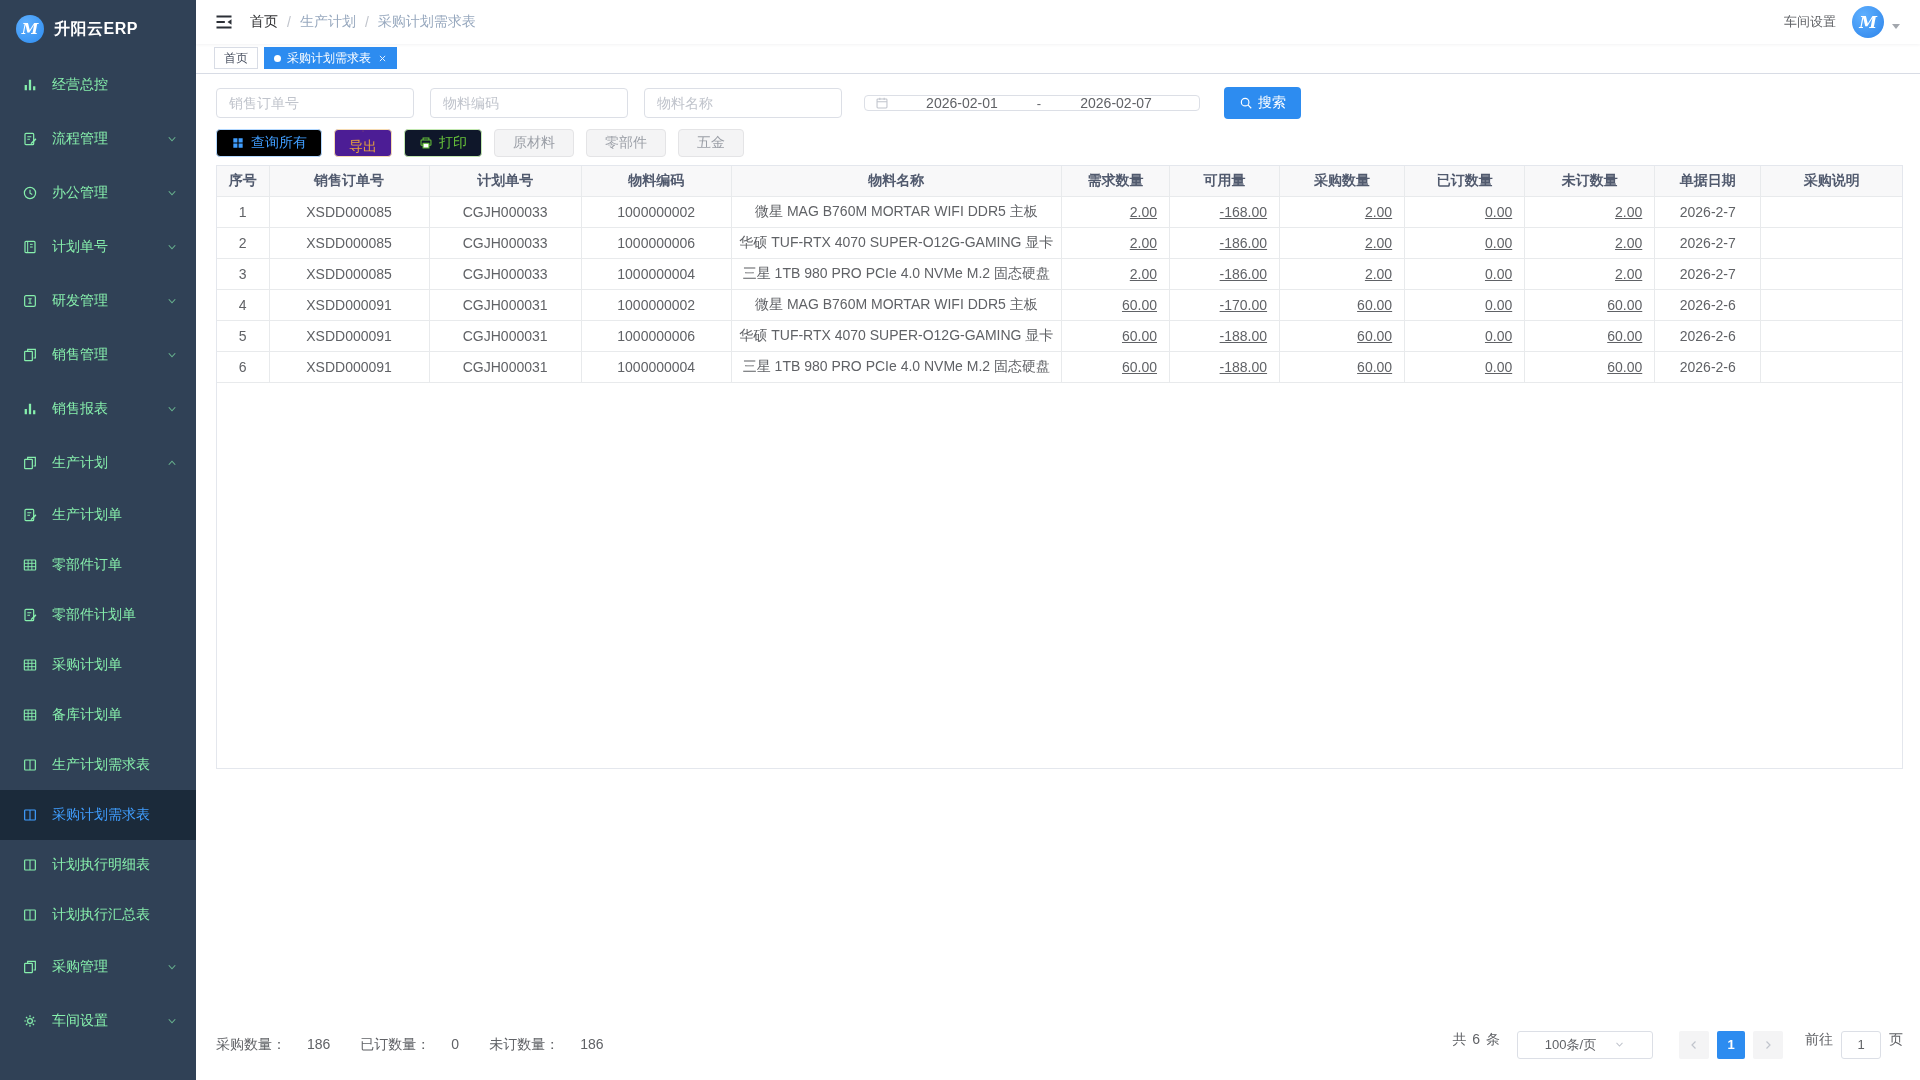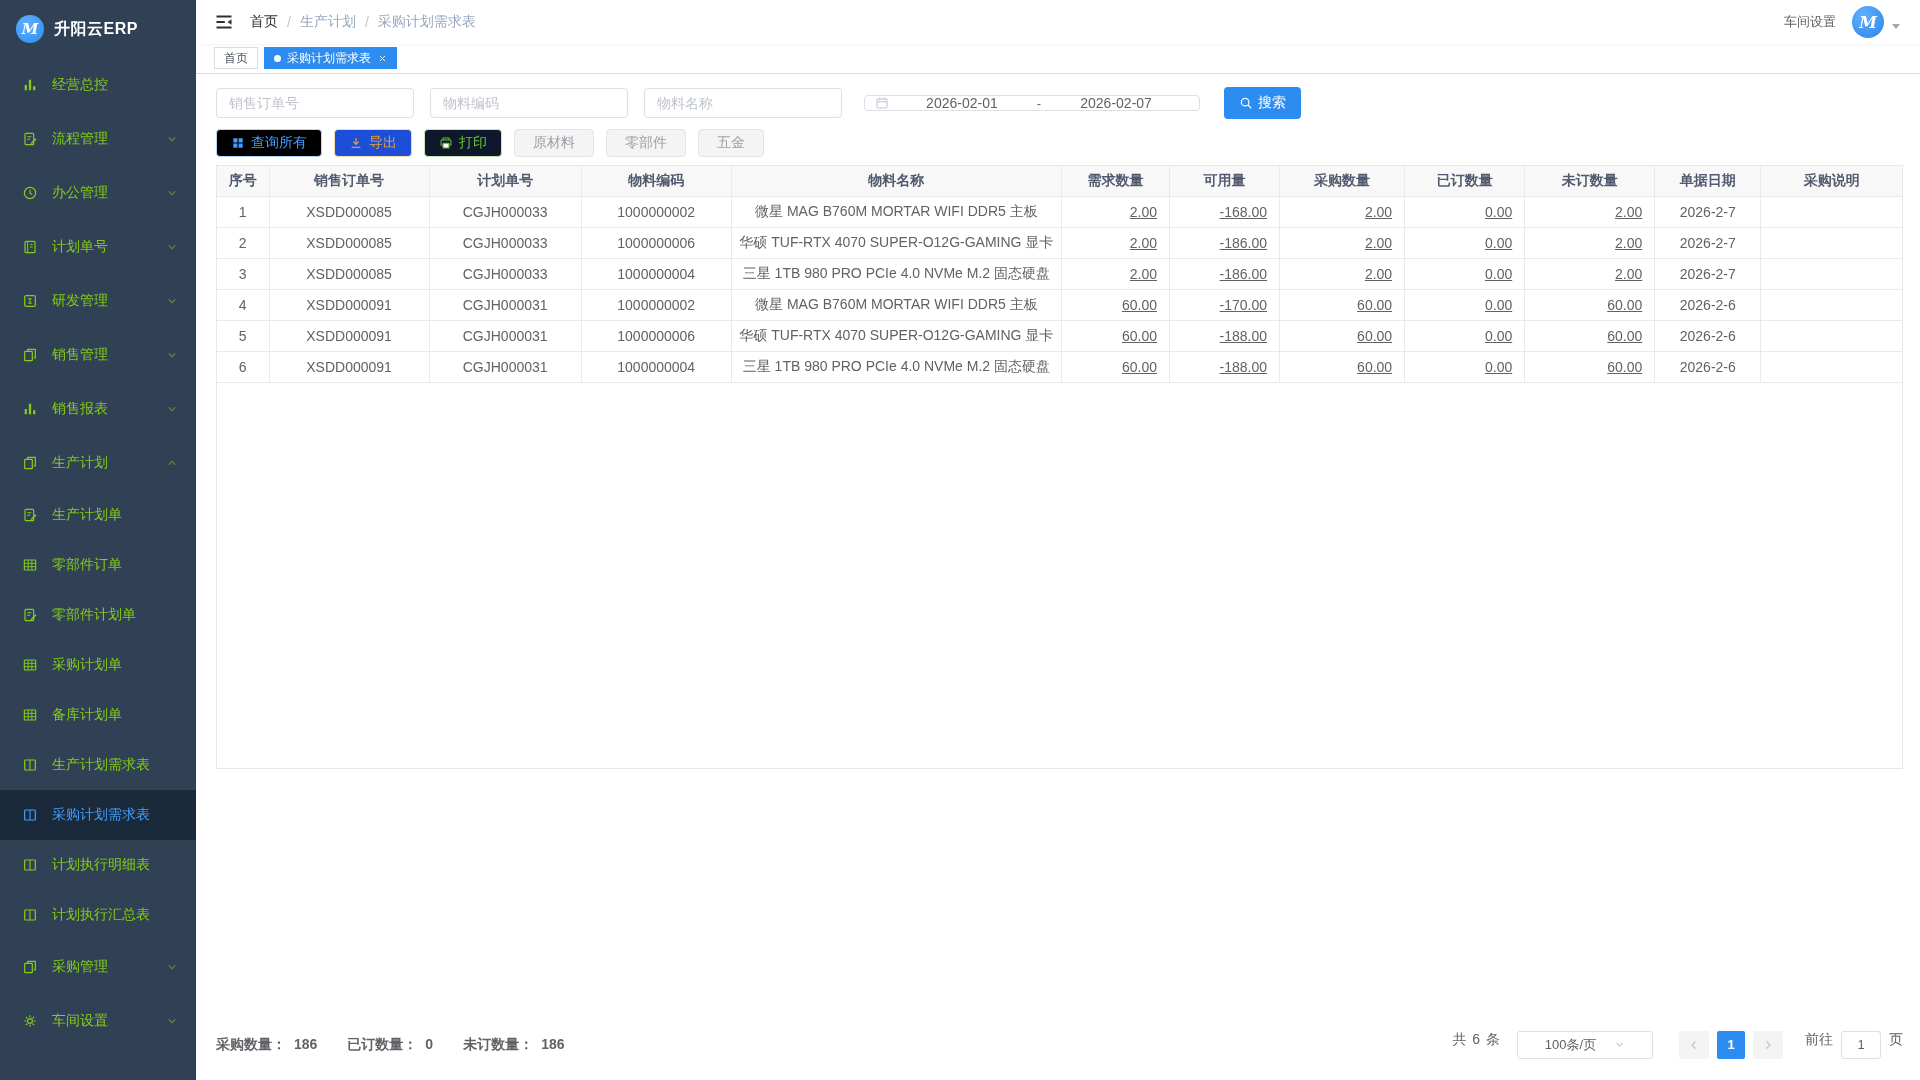--- a/index.html
+++ b/index.html
@@ -8,21 +8,21 @@
   .app { display:flex; width:1920px; height:1080px; }
 
   
   .sidebar { width:196px; height:1080px; background:#304156; flex-shrink:0; overflow:hidden; }
   .logo-row { height:58px; display:flex; align-items:center; padding-left:16px; gap:10px; }
   .logo-circle { width:28px; height:28px; border-radius:50%;
     background:radial-gradient(circle at 35% 30%, #5fb0ff, #2d8cf0); display:flex; align-items:center; justify-content:center;
     color:#fff; font-style:italic; font-weight:bold; font-size:15px; font-family:"DejaVu Serif",serif; }
   .logo-title { color:#fff; font-size:16px; font-weight:bold; letter-spacing:.5px; }
   .s-item { height:54px; display:flex; align-items:center; padding:0 18px 0 22px;
-    color:#84cc16; font-size:14px; cursor:pointer; }
+    color:#86efac; font-size:14px; cursor:pointer; }
   .s-item .ic { width:16px; height:16px; margin-right:14px; flex-shrink:0; }
   .s-item .arrow { margin-left:auto; width:12px; height:12px; opacity:.65; }
   .arrow.up { transform:rotate(180deg); }
   .sub .s-item { height:50px; }
   .sub .s-item.active { background:#1b2a3a; color:#409eff; }
   .ic { display:block; }
 
   
   .main { flex:1; display:flex; flex-direction:column; min-width:0; }
 
@@ -68,38 +68,38 @@
     font-family:"Liberation Sans","DejaVu Sans",sans-serif; }
   .search-btn .ic { width:14px; height:14px; }
 
   
   .toolbar { display:flex; align-items:center; margin-top:10px; gap:12px; }
   .btn { height:28px; border-radius:4px; border:1px solid transparent; padding:0 14px; font-size:14px;
     display:flex; align-items:center; gap:6px; cursor:pointer;
     font-family:"Liberation Sans","DejaVu Sans",sans-serif; background:#fff; }
   .btn .ic { width:14px; height:14px; }
   .btn-query  { background:#000000; border-color:#b3d8ff; color:#409eff; }
-  .btn-export { background:#1d4ed8; border-color:#f5dab1; color:#e6a23c; }
+  .btn-export { background:#4c1d95; border-color:#f5dab1; color:#e6a23c;flex-direction:column; }
   .btn-print  { background:#0f172a; border-color:#c2e7b0; color:#67c23a; }
   .btn-plain  { background:#f4f4f5; border-color:#e4e4e6; color:#9a9ea6; padding:0 18px; }
 
   
   .table-wrap { margin-top:8px; border:1px solid #e4e7ed; height:604px; overflow:hidden; background:#fff; }
   table { border-collapse:collapse; table-layout:fixed; width:100%; }
   th { height:30px; background:#f8f8f9; color:#515a6e; font-weight:bold; font-size:14px;
     border-bottom:1px solid #e8eaec; border-right:1px solid #e8eaec; white-space:nowrap; }
   td { height:31px; font-size:14px; color:#606266; text-align:center;
     border-bottom:1px solid #e8eaec; border-right:1px solid #e8eaec; white-space:nowrap; overflow:hidden; }
   th:last-child, td:last-child { border-right:none; }
   td.num { text-align:right; padding-right:12px;text-decoration:underline; }
 
   
   .footer { height:65px; display:flex; align-items:center; padding:0 17px 6px 20px; background:#fff; }
   .stats { display:flex; align-items:center; gap:30px; font-size:14px; color:#606266; }
-  .stat { display:flex; gap:8px;font-weight:bold; }
+  .stat { display:flex; gap:21px; }
   .pager { margin-left:auto; display:flex; align-items:flex-start; font-size:14px; color:#606266; }
   .pg-total { margin-right:16px; letter-spacing:1px; }
   .pg-size { width:136px; height:28px; border:1px solid #dcdfe6; border-radius:3px; display:flex;
     align-items:center; justify-content:center; gap:18px; font-size:13px; color:#606266; cursor:pointer; margin-right:22px; }
   .pg-size .ic { width:11px; height:11px; color:#c0c4cc; }
   .pg-btn { min-width:30px; height:28px; background:#f4f4f5; border-radius:2px; display:flex;
     align-items:center; justify-content:center; color:#c0c4cc; cursor:pointer; margin:0 4px; }
   .pg-btn .ic { width:12px; height:12px; }
   .pg-page { min-width:28px; height:28px; background:#2d8cf0; border-radius:2px; color:#fff;
     font-size:13px; font-weight:bold; display:flex; align-items:center; justify-content:center; margin:0 4px; cursor:pointer; }

